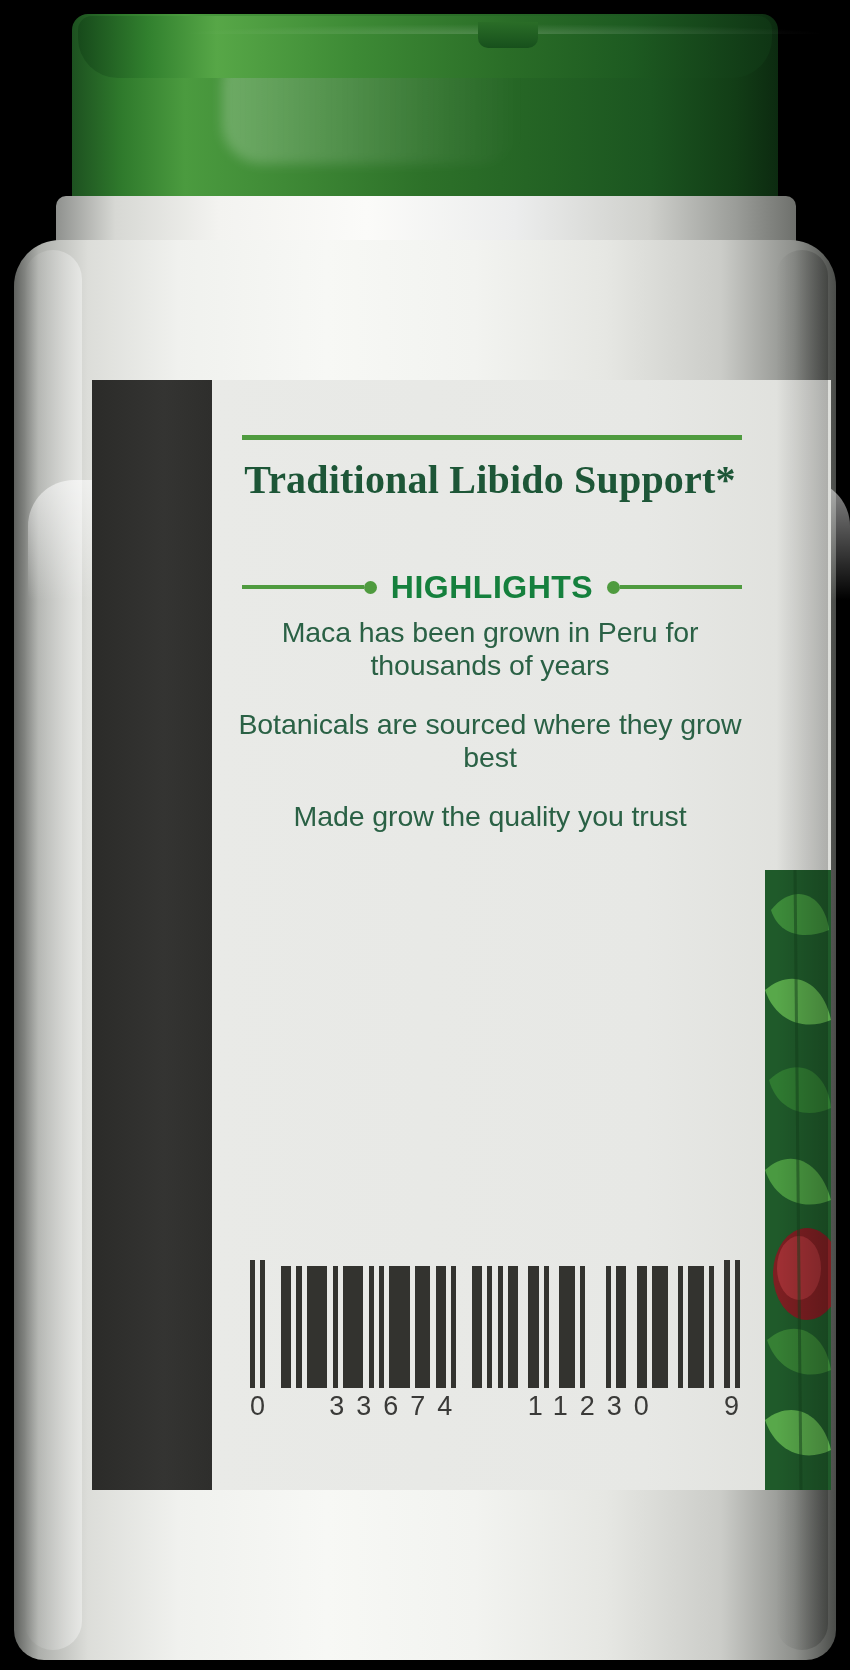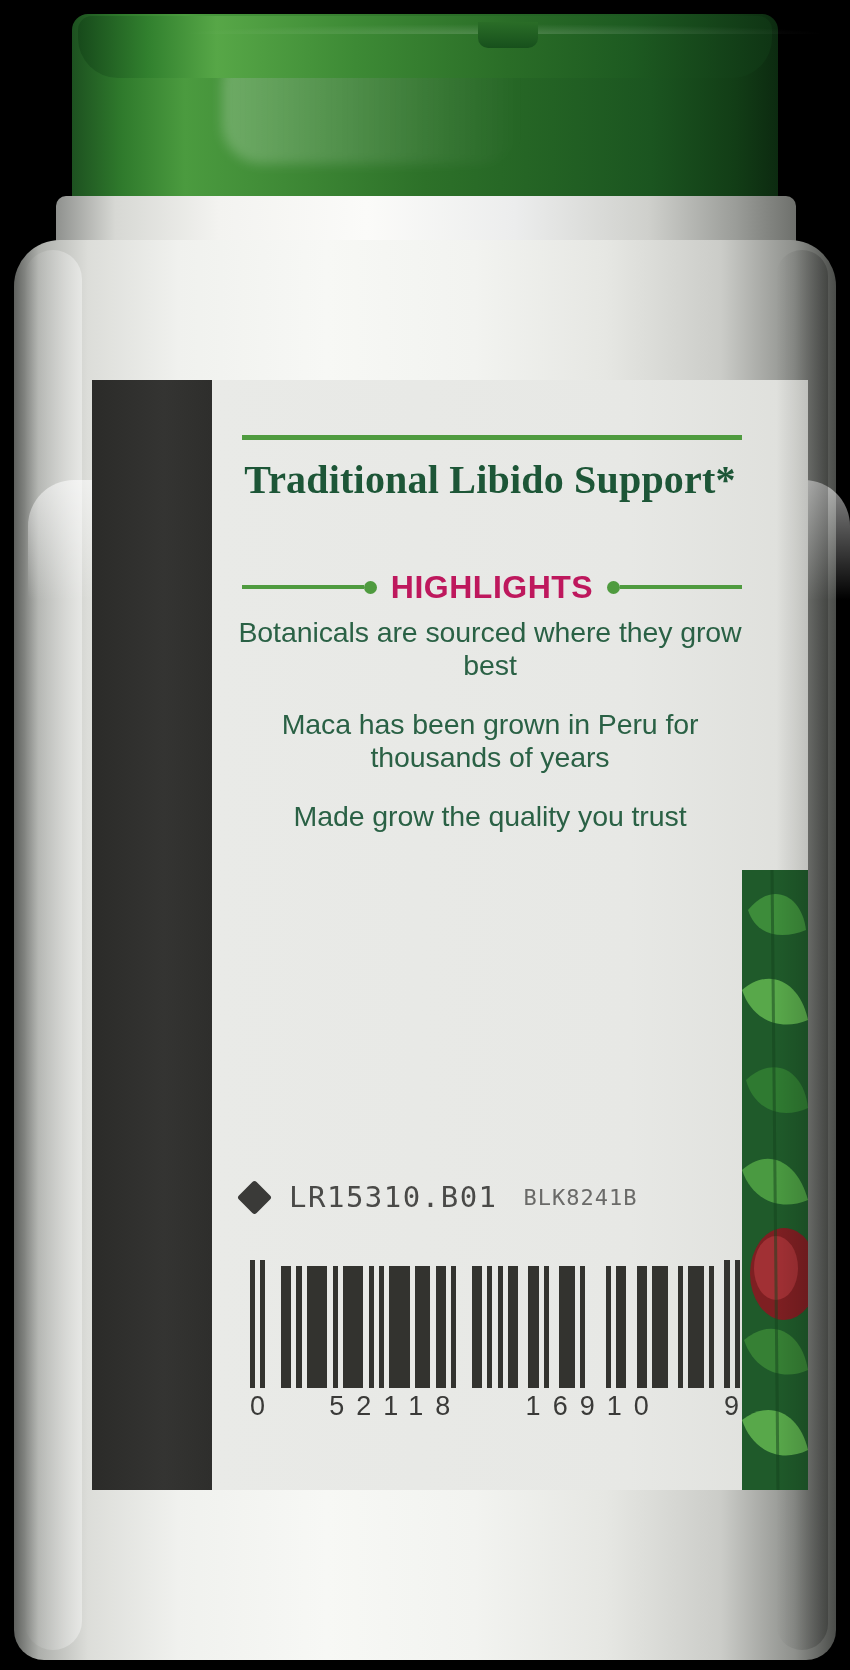--- a/index.html
+++ b/index.html
@@ -40,42 +40,42 @@
        background:linear-gradient(90deg,#5f615e 0%,#adafab 3%,#dcddd9 9%,
                    #f0f1ee 20%,#f7f8f5 38%,#f2f3f0 56%,#e6e7e3 72%,
                    #cbccc8 86%,#8e908c 95%,#4a4c49 100%);
        border-radius:46px 46px 30px 30px;}
   .shoulder{position:absolute;left:14px;top:240px;width:822px;height:120px;
        background:linear-gradient(180deg,rgba(255,255,255,.55),rgba(255,255,255,0));
        border-radius:46px 46px 0 0;}
 
   
   .label{position:absolute;left:92px;top:380px;width:716px;height:1110px;
-       background:#e7e8e5;overflow:hidden;}
+       background:#e7e8e5;overflow:hidden;padding-left:23px;}
   .label-stripe{position:absolute;left:0;top:0;width:120px;height:100%;
        background:linear-gradient(90deg,#2b2b29 0%,#343432 60%,#2e2e2c 100%);}
   .label-face{position:absolute;left:120px;top:0;right:0;height:100%;
        background:linear-gradient(90deg,#e9eae7 0%,#e7e8e5 70%,#dedfdb 100%);}
 
   
   .botanical{position:absolute;right:0;top:490px;width:66px;height:620px;overflow:hidden;}
 
   .content{position:absolute;left:128px;top:0;width:588px;height:100%;}
 
   .rule-top{position:absolute;left:22px;top:55px;width:500px;height:5px;background:#4f9b3f;}
 
   .headline{position:absolute;left:0;top:78px;width:540px;text-align:center;
        font-family:"Liberation Serif",serif;font-weight:700;font-size:40px;
        line-height:43px;color:#1d5637;letter-spacing:.2px;}
 
   .hl-row{position:absolute;left:22px;top:190px;width:500px;height:34px;
        display:flex;align-items:center;gap:0;}
   .hl-line{flex:1;height:4px;background:#4f9b3f;}
   .hl-dot{width:13px;height:13px;border-radius:50%;background:#4f9b3f;flex:none;}
-  .hl-text{font-size:32px;font-weight:700;color:#be185d;letter-spacing:.5px;
+  .hl-text{font-size:32px;font-weight:700;color:#15803d;letter-spacing:.5px;
        padding:0 14px;white-space:nowrap;text-align:right;}
 
   .bullets{position:absolute;left:0;top:236px;width:540px;}
   .bullet{text-align:center;font-size:28.5px;line-height:33px;color:#2a6145;
        font-weight:500;margin-bottom:26px;letter-spacing:-.1px;}
 
   
   .disclaimer{position:absolute;left:22px;top:640px;width:492px;
        border:2px solid #3a3a38;padding:5px 7px 6px 7px;box-sizing:border-box;}
   .disclaimer p{margin:0;font-size:20.5px;line-height:23px;color:#333331;
@@ -156,31 +156,26 @@
 
       <div class="hl-row">
         <div class="hl-line"></div>
         <div class="hl-dot"></div>
         <div class="hl-text">HIGHLIGHTS</div>
         <div class="hl-dot"></div>
         <div class="hl-line"></div>
       </div>
 
       <div class="bullets">
+        <div class="bullet">Maca has been grown in Peru for thousands of years</div>
         <div class="bullet">Botanicals are sourced where they grow best</div>
-        <div class="bullet">Maca has been grown in Peru for thousands of years</div>
         <div class="bullet">Made grow the quality you trust</div>
       </div>
 
 
-      <div class="lot">
-        <div class="diamond"></div>
-        <div class="lot-main">LR15310.B01</div>
-        <div class="lot-sub">BLK8241B</div>
-      </div>
 
       <div class="barcode-wrap">
         <div class="bars" id="bars">
             <i style="width: 5.15789px; height: 128px; background: rgb(51, 51, 47);"></i>
             <i style="width: 5.15789px; height: 128px; background: transparent;"></i>
             <i style="width: 5.15789px; height: 128px; background: rgb(51, 51, 47);"></i>
             <i style="width: 15.4737px; height: 122px; background: transparent;"></i>
             <i style="width: 10.3158px; height: 122px; background: rgb(51, 51, 47);"></i>
             <i style="width: 5.15789px; height: 122px; background: transparent;"></i>
             <i style="width: 5.15789px; height: 122px; background: rgb(51, 51, 47);"></i>
@@ -232,22 +227,22 @@
             <i style="width: 15.4737px; height: 122px; background: rgb(51, 51, 47);"></i>
             <i style="width: 5.15789px; height: 122px; background: transparent;"></i>
             <i style="width: 5.15789px; height: 122px; background: rgb(51, 51, 47);"></i>
             <i style="width: 10.3158px; height: 122px; background: transparent;"></i>
             <i style="width: 5.15789px; height: 128px; background: rgb(51, 51, 47);"></i>
             <i style="width: 5.15789px; height: 128px; background: transparent;"></i>
             <i style="width: 5.15789px; height: 128px; background: rgb(51, 51, 47);"></i>
           </div>
         <div class="upc">
           <span>0</span>
-          <span class="mid">52118</span>
-          <span class="mid">16910</span>
+          <span class="mid">33674</span>
+          <span class="mid">11230</span>
           <span>9</span>
         </div>
       </div>
 
     </div>
   </div>
 
   <div class="gloss-l"></div>
   <div class="gloss-r"></div>
 </div>

